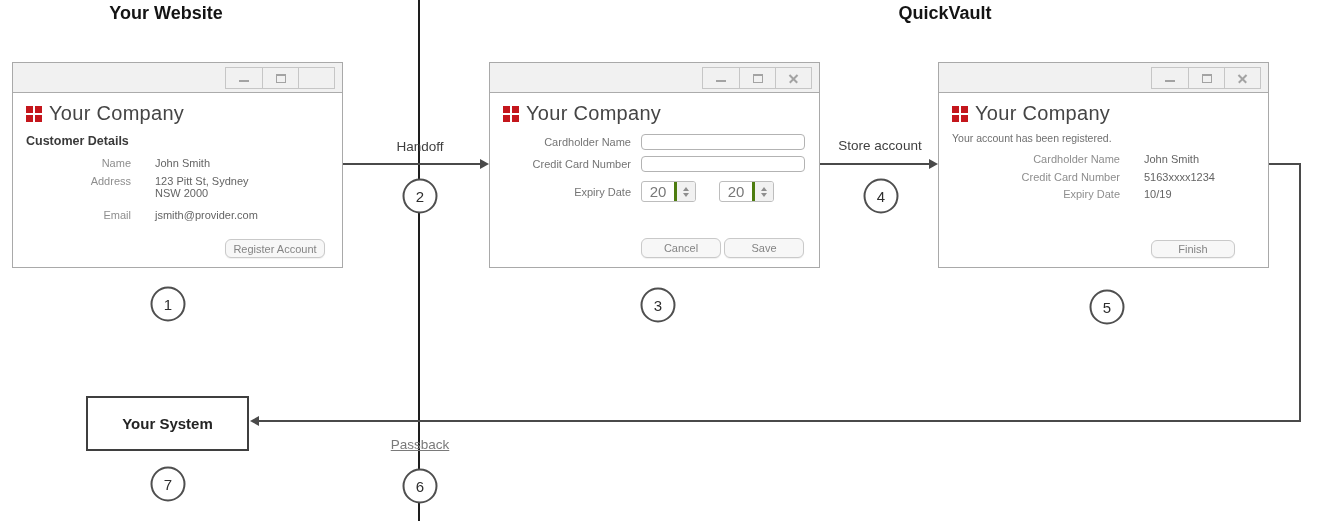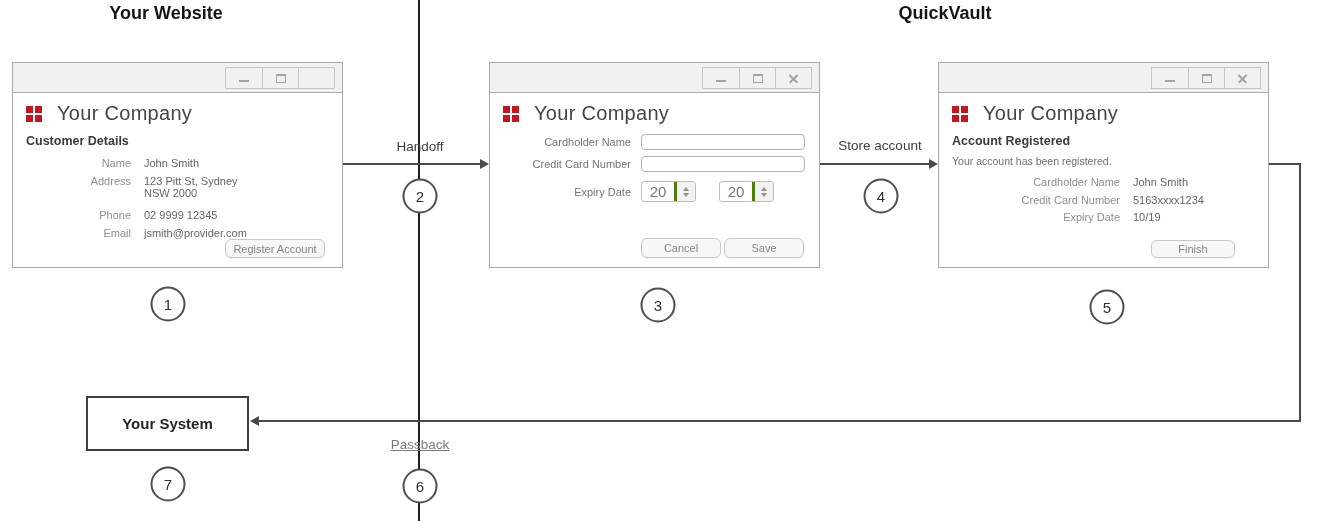--- a/index.html
+++ b/index.html
@@ -17,30 +17,30 @@
   .win-btn { width:36px; height:20px; border-left:1px solid #c6c6c6; display:flex; align-items:center; justify-content:center; position:relative; }
   .win-btn:first-child { border-left:none; }
   .glyph-min { width:10px; height:2px; background:#a3a3a3; margin-top:6px; }
   .glyph-max { width:10px; height:9px; border:1.5px solid #a3a3a3; border-top-width:2.5px; }
   .glyph-close { position:relative; width:11px; height:11px; }
   .glyph-close::before, .glyph-close::after { content:""; position:absolute; left:0; top:5px; width:11px; height:1.6px; background:#a3a3a3; }
   .glyph-close::before { transform:rotate(45deg); }
   .glyph-close::after  { transform:rotate(-45deg); }
 
   .win-body { position:relative; height:174px; padding:6px 0 0 13px; }
-  .brand { display:flex; align-items:center; gap:15px; margin-top:3px; }
+  .brand { display:flex; align-items:center; gap:7px; margin-top:3px; }
   .logo { position:relative; width:16px; height:16px; flex:0 0 16px; }
   .logo i { position:absolute; width:7px; height:7px; background:#c4161c; }
   .logo i:nth-child(1){ left:0; top:0; } .logo i:nth-child(2){ right:0; top:0; }
   .logo i:nth-child(3){ left:0; bottom:0; } .logo i:nth-child(4){ right:0; bottom:0; }
   .brand-text { font-size:20px; color:#454545; letter-spacing:.3px; }
   .section-heading { margin-top:9px; font-size:12.5px; font-weight:bold; color:#3a3a3a; }
 
   .fields { margin-top:9px; }
-  .field-row { display:flex; gap:13px; margin-bottom:5px; font-size:11px; line-height:1.15; }
+  .field-row { display:flex; gap:24px; margin-bottom:5px; font-size:11px; line-height:1.15; }
   .f-label { width:105px; text-align:right; color:#8e8e8e; flex:0 0 auto; }
   .f-value { color:#646464; }
   .fields3 .f-label { width:168px; }
   .gap-after { margin-bottom:9px; }
 
   .btn { position:absolute; background:#f7f7f7; border:1px solid #c9c9c9; border-radius:6px;
          color:#848484; font-size:11px; display:flex; align-items:center; justify-content:center;
          box-shadow:0 1px 1px rgba(0,0,0,.06); cursor:default; }
   .reg-btn   { right:17px; bottom:9px;  width:100px; height:19px; }
   .cancel-btn{ right:98px; bottom:9px;  width:80px;  height:20px; }
@@ -114,24 +114,20 @@
           <div class="f-value">John Smith</div>
         </div>
         <div class="field-row gap-after">
           <div class="f-label">Address</div>
           <div class="f-value">
             <div>123 Pitt St, Sydney</div>
             <div>NSW 2000</div>
           </div>
         </div>
         <div class="field-row">
-          <div class="f-label">Phone</div>
-          <div class="f-value">02 9999 12345</div>
-        </div>
-        <div class="field-row">
           <div class="f-label">Email</div>
           <div class="f-value">jsmith@provider.com</div>
         </div>
       </div>
       <div class="btn reg-btn">Register Account</div>
     </div>
   </div>
 
   <div class="window" style="left:489px; top:62px;">
     <div class="titlebar">
@@ -206,21 +202,20 @@
     <div class="win-body">
       <div class="brand">
         <span class="logo">
             <i></i>
             <i></i>
             <i></i>
             <i></i>
           </span>
         <span class="brand-text">Your Company</span>
       </div>
-      <div class="section-heading">Account Registered</div>
       <div class="message">Your account has been registered.</div>
       <div class="fields fields3">
         <div class="field-row">
           <div class="f-label">Cardholder Name</div>
           <div class="f-value">John Smith</div>
         </div>
         <div class="field-row">
           <div class="f-label">Credit Card Number</div>
           <div class="f-value">5163xxxx1234</div>
         </div>

